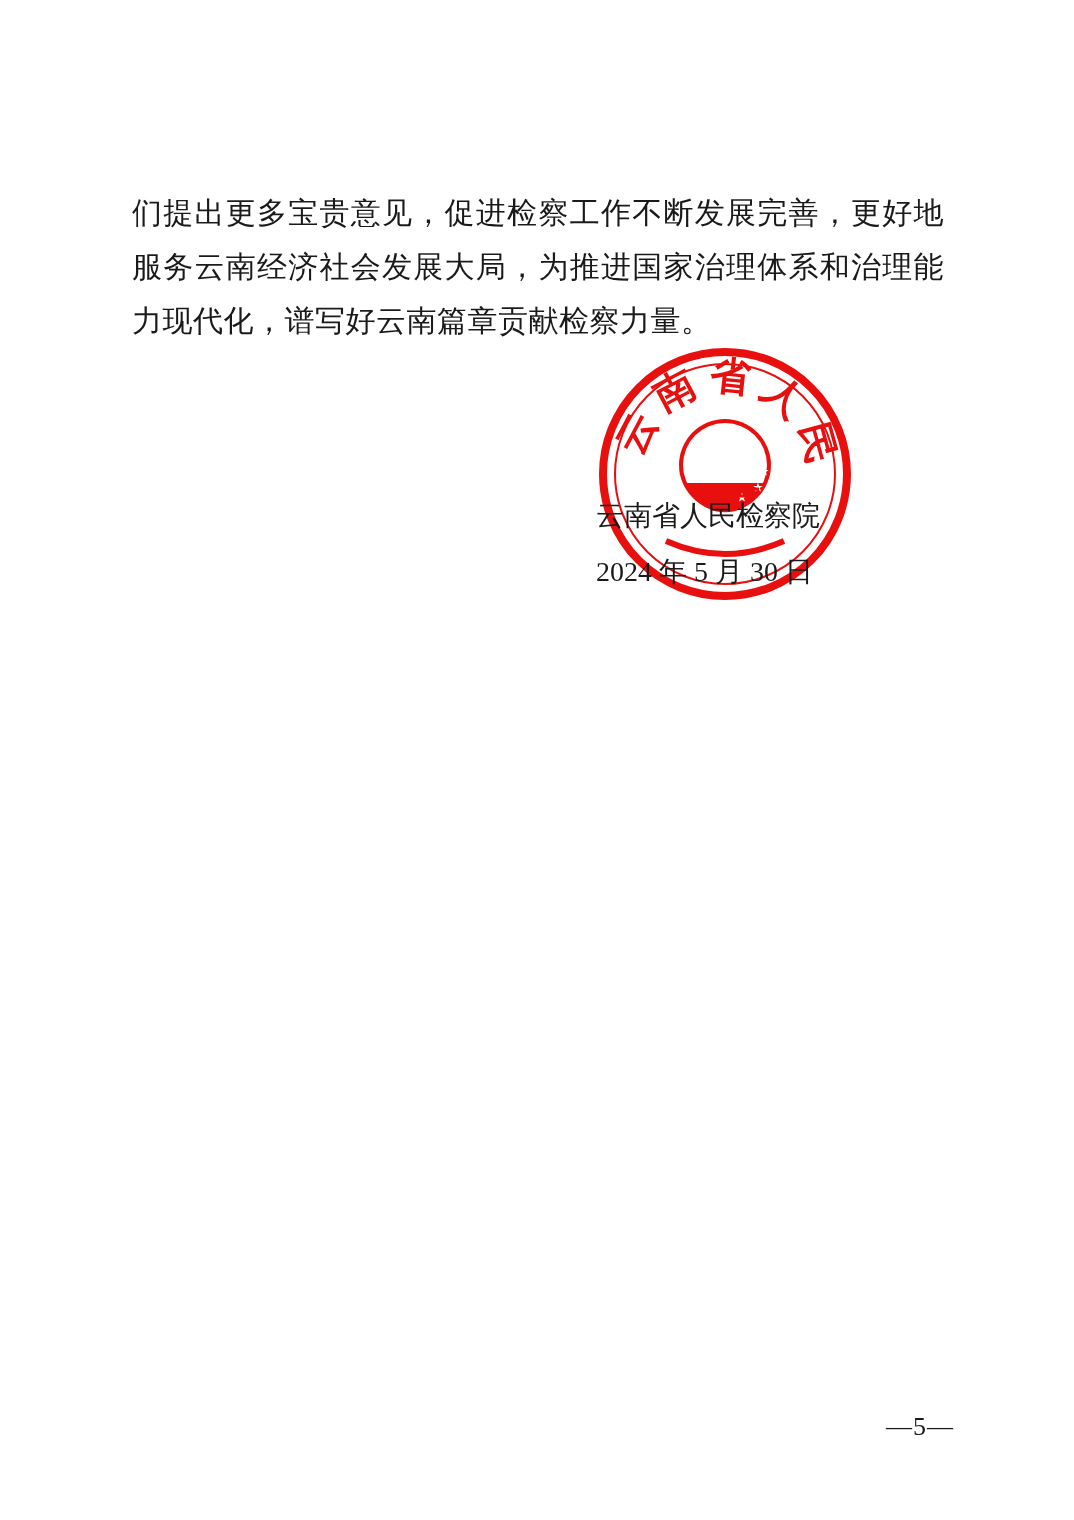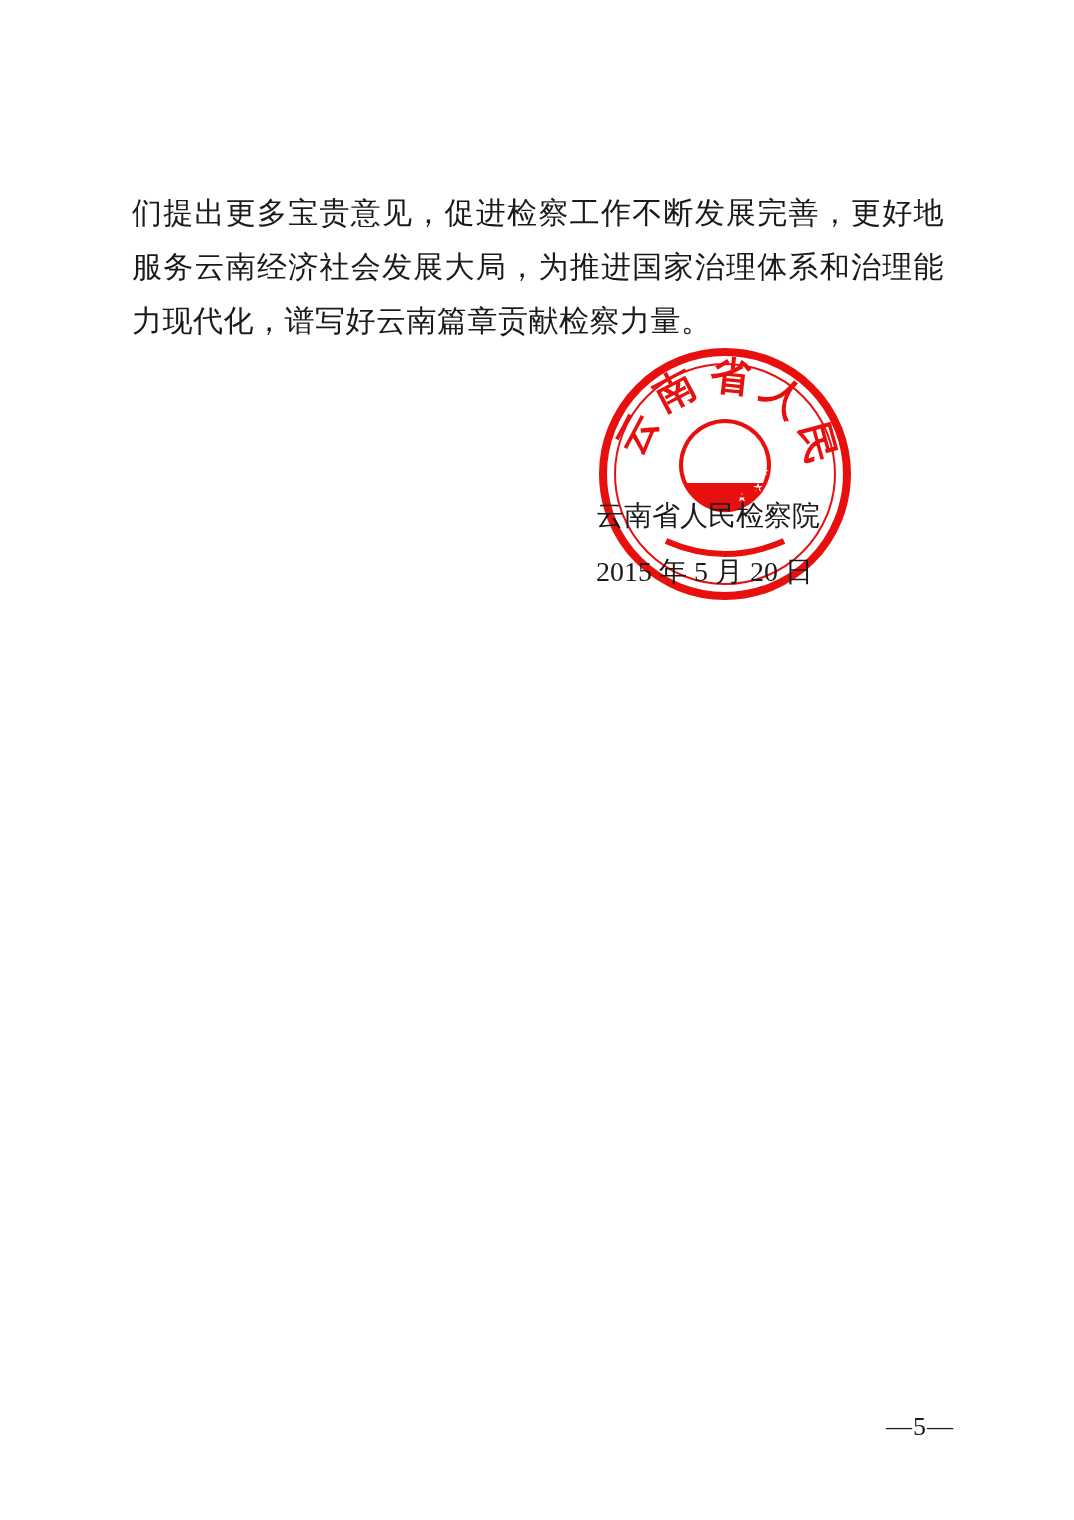--- a/index.html
+++ b/index.html
@@ -116,19 +116,19 @@
           <path d="M -26,31 L 26,31"></path>
         </g>
       </g>
 
       <path d="M 70,196 q 59,26 118,0" fill="none" stroke="#e8100f" stroke-width="6"></path>
     </svg>
   </div>
 
   <div class="signature-block">
     <span class="sig-line">云南省人民检察院</span>
-    <span class="sig-line">2015 年 5 月 20 日</span>
+    <span class="sig-line">2024 年 5 月 30 日</span>
   </div>
 
 
   <div class="page-number">—5—</div>
 
 </div>
 
 </body></html>

